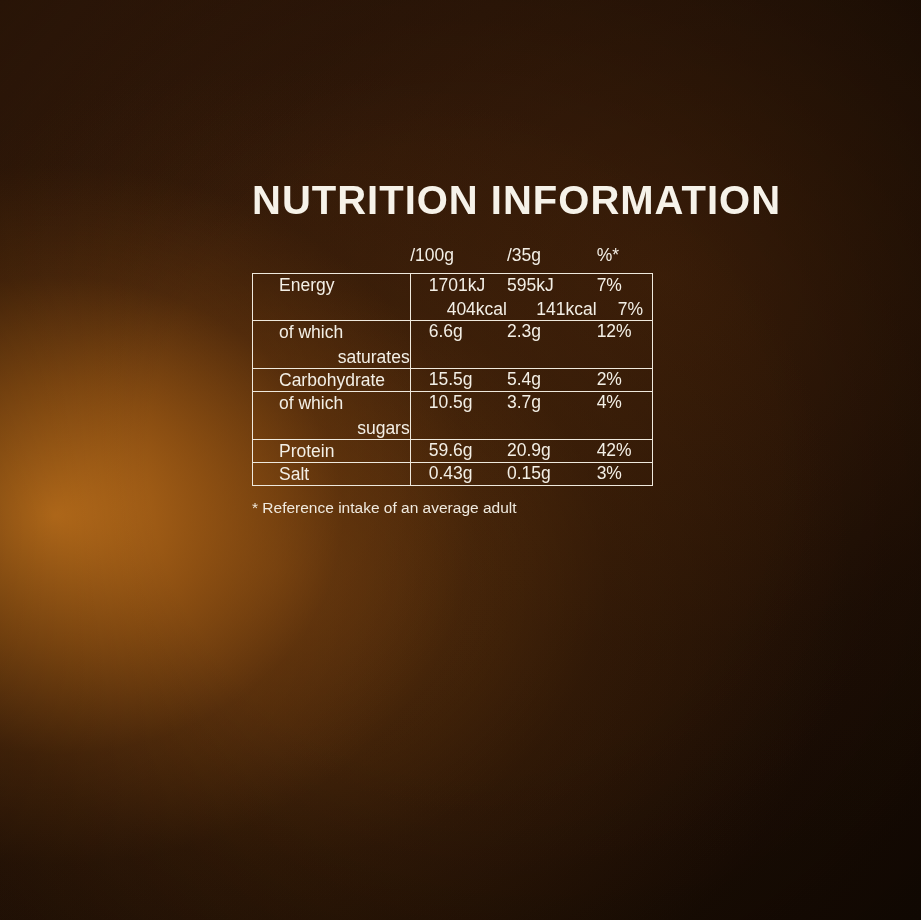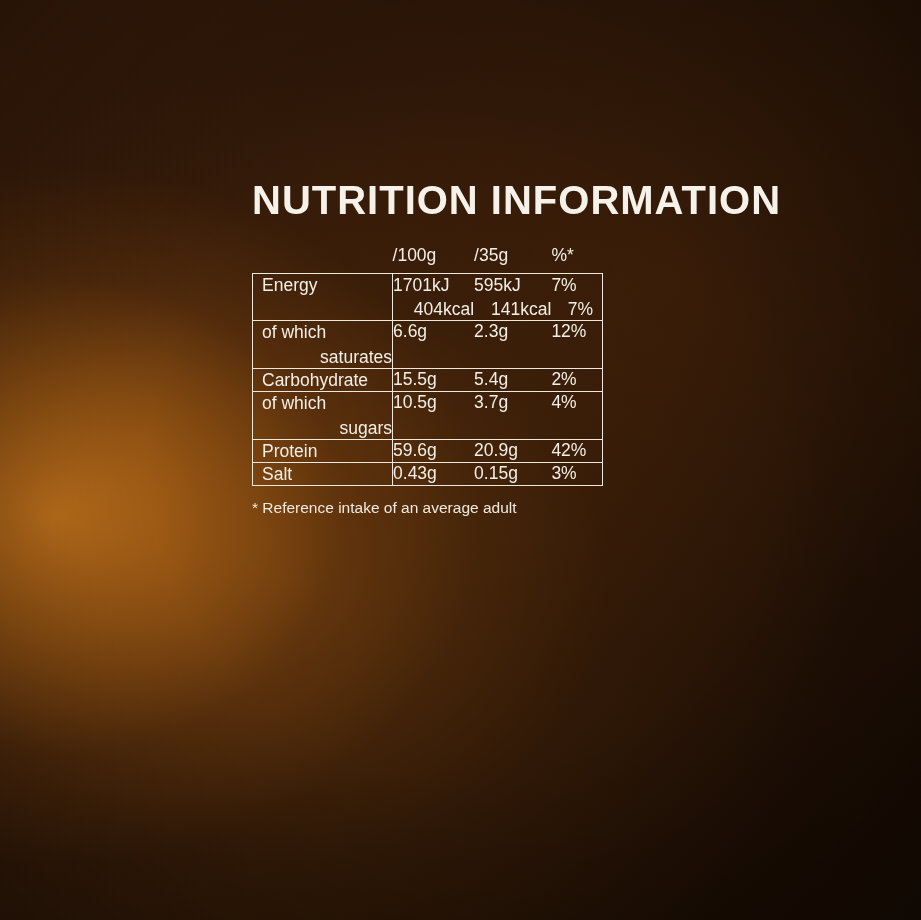--- a/index.html
+++ b/index.html
@@ -46,21 +46,21 @@
     font-size: 40px;
     letter-spacing: 1.0px;
     font-weight: bold;
     color: #f6f2e9;
     margin: 0 0 22px 0;
     white-space: nowrap;
   }
 
   table.nutrition {
     border-collapse: collapse;
-    width: 351px;
+    width: 401px;
     font-size: 17.5px;
     color: #f3efe6;
   }
 
   table.nutrition th,
   table.nutrition td {
     text-align: left;
     vertical-align: top;
     font-weight: normal;
     padding: 0;
@@ -85,25 +85,25 @@
     padding: 9px 0 9px 7px;
     height: 20px;
   }
   tbody tr:last-child td {
     border-bottom: 1.6px solid #efe9dd;
   }
 
   
   tbody td.lbl {
     border-left: 1.6px solid #efe9dd;
-    padding-left: 9px;
+    padding-left: 26px;
   }
   tbody td.v100 {
     border-left: 1.6px solid #efe9dd;
-    padding-left: 0;
+    padding-left: 18px;
   }
   tbody td.pct {
     border-right: 1.6px solid #efe9dd;
     padding-right: 9px;
   }
 
   .sub {
     display: block;
     line-height: 1.28;
   }

